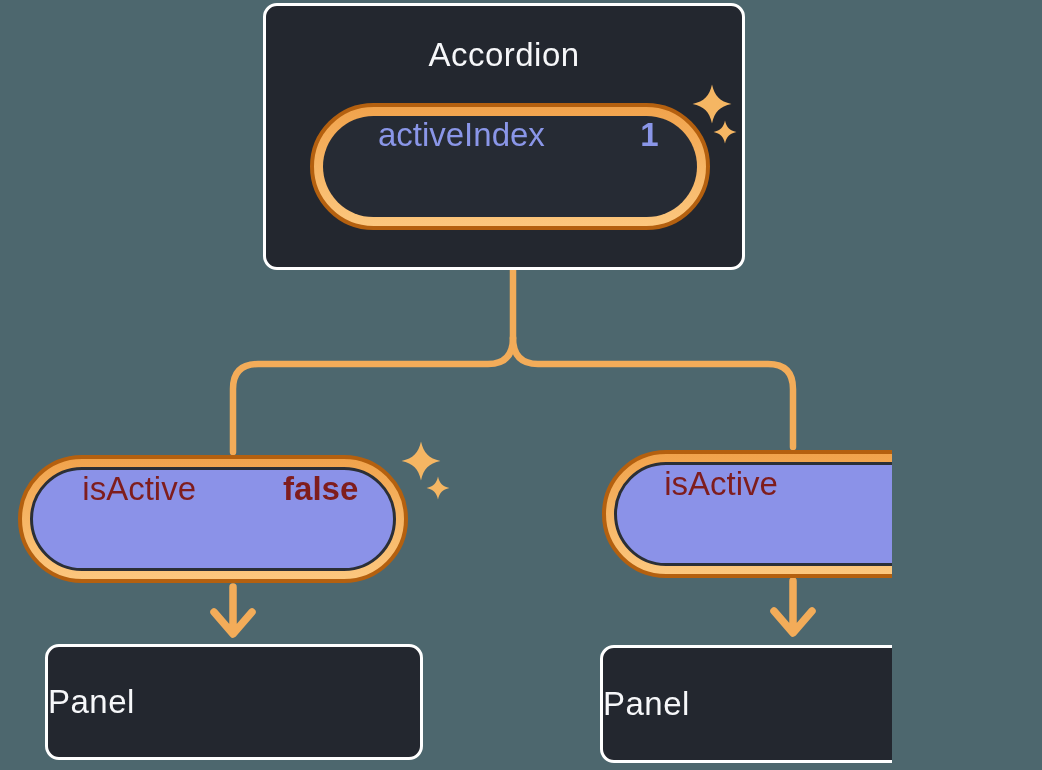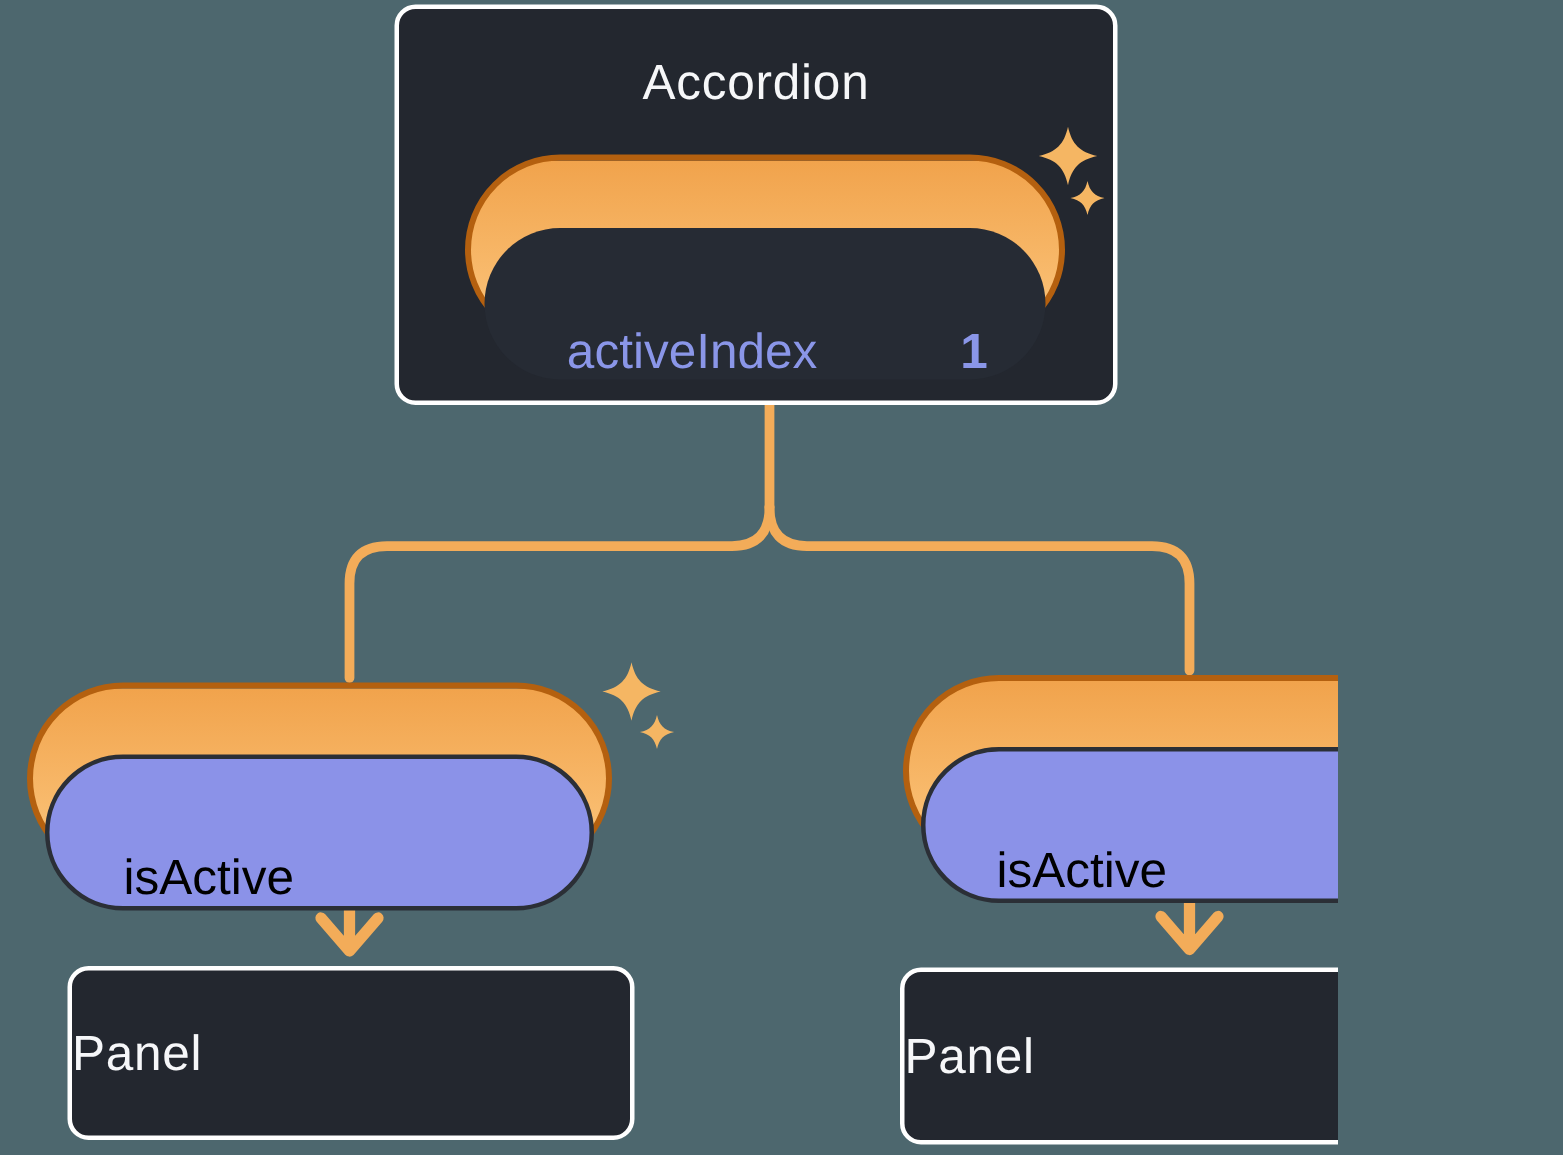--- a/index.html
+++ b/index.html
@@ -54,42 +54,41 @@
     border-radius: 999px;
     padding: 9px;
     z-index: 2;
   }
   .pill-inner {
     box-sizing: border-box;
     width: 100%;
     height: 100%;
     border-radius: 999px;
     display: flex;
-    align-items: flex-end;
+    align-items: flex-start;
     overflow: hidden;
-    margin-top: 36px;
   }
   
   .pill-inner.state {
     background: #262b34;
   }
   .pill-inner.state .pill-label,
   .pill-inner.state .pill-value {
     color: #8a96e8;
   }
   .pill-inner.state .pill-divider { background: #e9a04b; width: 2px; }
 
   
   .pill-inner.prop {
     background: #8b92e8;
     border: 3px solid #2b2f36;
   }
   .pill-inner.prop .pill-label,
   .pill-inner.prop .pill-value {
-    color: #000000;
+    color: #7f1d1d;
   }
   .pill-inner.prop .pill-divider { background: #2b2f36; width: 3px; }
 
   .pill-label, .pill-value {
     display: flex;
     align-items: center;
     justify-content: center;
     font-size: 33px;
   }
   .pill-value { font-weight: 700; }
@@ -121,20 +120,21 @@
       <div class="pill-label" style="flex:0 0 74%;">activeIndex</div>
       <div class="pill-divider"></div>
       <div class="pill-value" style="flex:1;">1</div>
     </div>
   </div>
 
   <div class="pill-ring" style="left:18px; top:455px; width:390px; height:128px; padding:8px;">
     <div class="pill-inner prop">
       <div class="pill-label" style="flex:0 0 59%;">isActive</div>
       <div class="pill-divider"></div>
+      <div class="pill-value" style="flex:1;">false</div>
     </div>
   </div>
 
   <div class="pill-ring" style="left:602px; top:450px; width:383px; height:128px; padding:8px;">
     <div class="pill-inner prop">
       <div class="pill-label" style="flex:0 0 59%;">isActive</div>
       <div class="pill-divider"></div>
     </div>
   </div>
 

